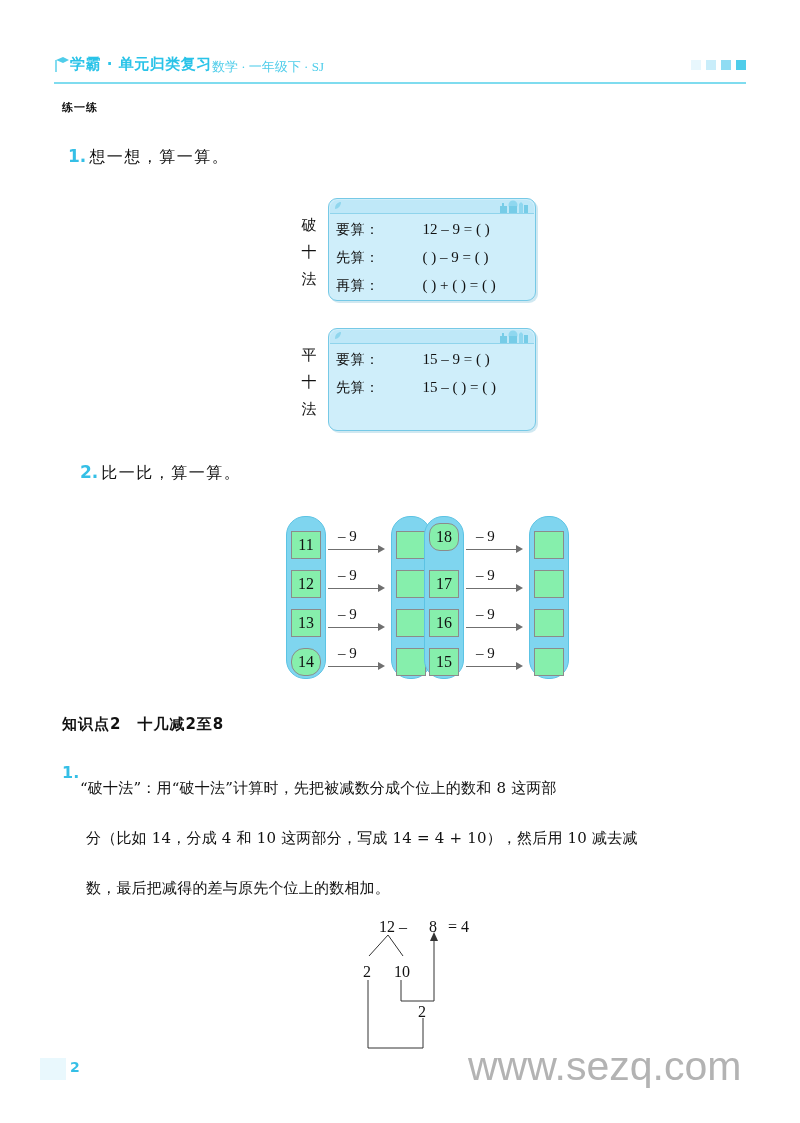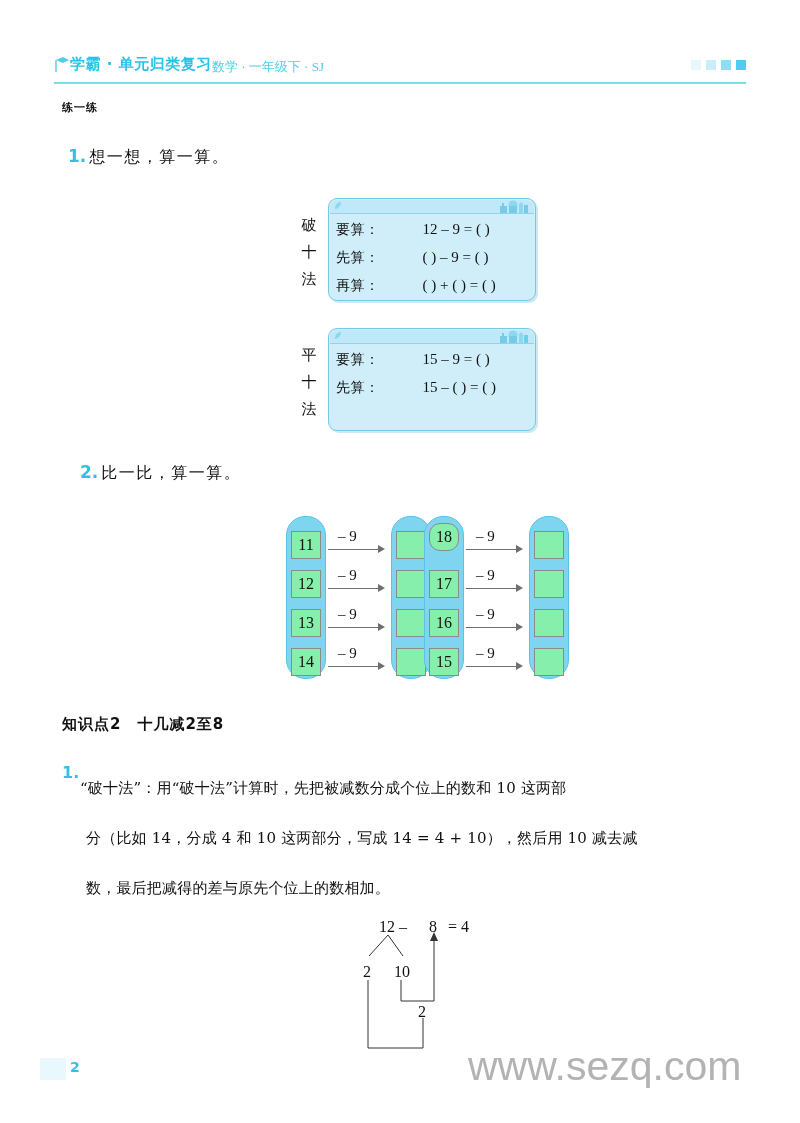--- a/index.html
+++ b/index.html
@@ -421,21 +421,21 @@
 
 <div class="q-line" style="left:68px; top:462px;margin-left:12px;">
   <span class="q-num">2.</span><span class="q-text">比一比，算一算。</span>
 </div>
 
 <div class="chain" style="left:286px; top:516px;">
   <div class="capsule left">
     <div class="cell" style="top:14px;">11</div>
     <div class="cell" style="top:53px;">12</div>
     <div class="cell" style="top:92px;">13</div>
-    <div class="cell" style="top:131px;">14</div>
+    <div class="cell" style="top:131px;border-radius:13px;">14</div>
   </div>
 
   <div class="arrow-row" style="left:42px; top:14px; width:60px;">
     <div class="arrow-label">– 9</div>
     <div class="arrow-line"></div>
     <div class="arrow-head"></div>
   </div>
   <div class="arrow-row" style="left:42px; top:53px; width:60px;">
     <div class="arrow-label">– 9</div>
     <div class="arrow-line"></div>
@@ -496,21 +496,21 @@
     <div class="cell" style="top:131px;"></div>
   </div>
 </div>
 
 <div class="kp-heading">
   <span>知识点2</span><span class="kp-gap"></span><span>十几减2至8</span>
 </div>
 
 <div class="para">
   <span class="para-num">1.</span>
-  <div class="para-line first">“破十法”：用“破十法”计算时，先把被减数分成个位上的数和 10 这两部</div>
+  <div class="para-line first">“破十法”：用“破十法”计算时，先把被减数分成个位上的数和 8 这两部</div>
   <div class="para-line indent">分（比如 14，分成 4 和 10 这两部分，写成 14 = 4 + 10），然后用 10 减去减</div>
   <div class="para-line indent">数，最后把减得的差与原先个位上的数相加。</div>
 </div>
 
 <div class="decomp">
   <span style="left:24px; top:0px;">12 –</span>
   <span style="left:74px; top:0px;">8</span>
   <span style="left:93px; top:0px;">= 4</span>
   <span style="left:8px;  top:45px;">2</span>
   <span style="left:39px; top:45px;">10</span>

